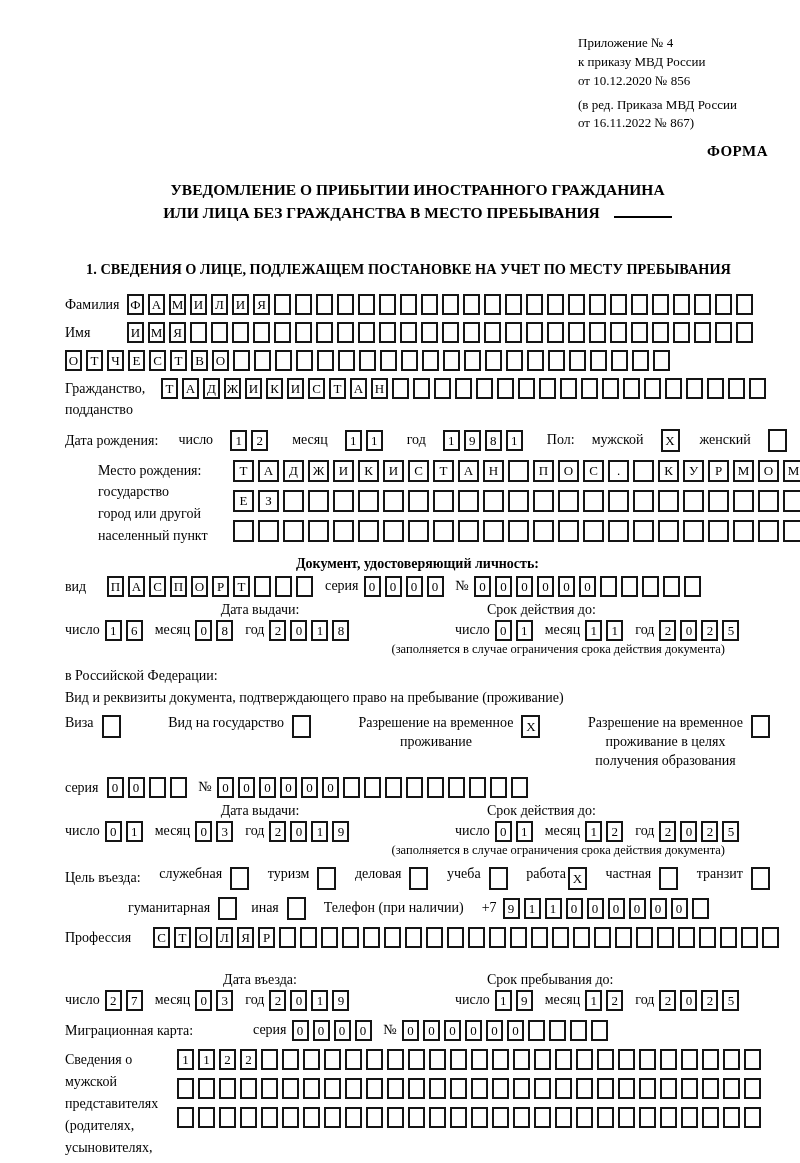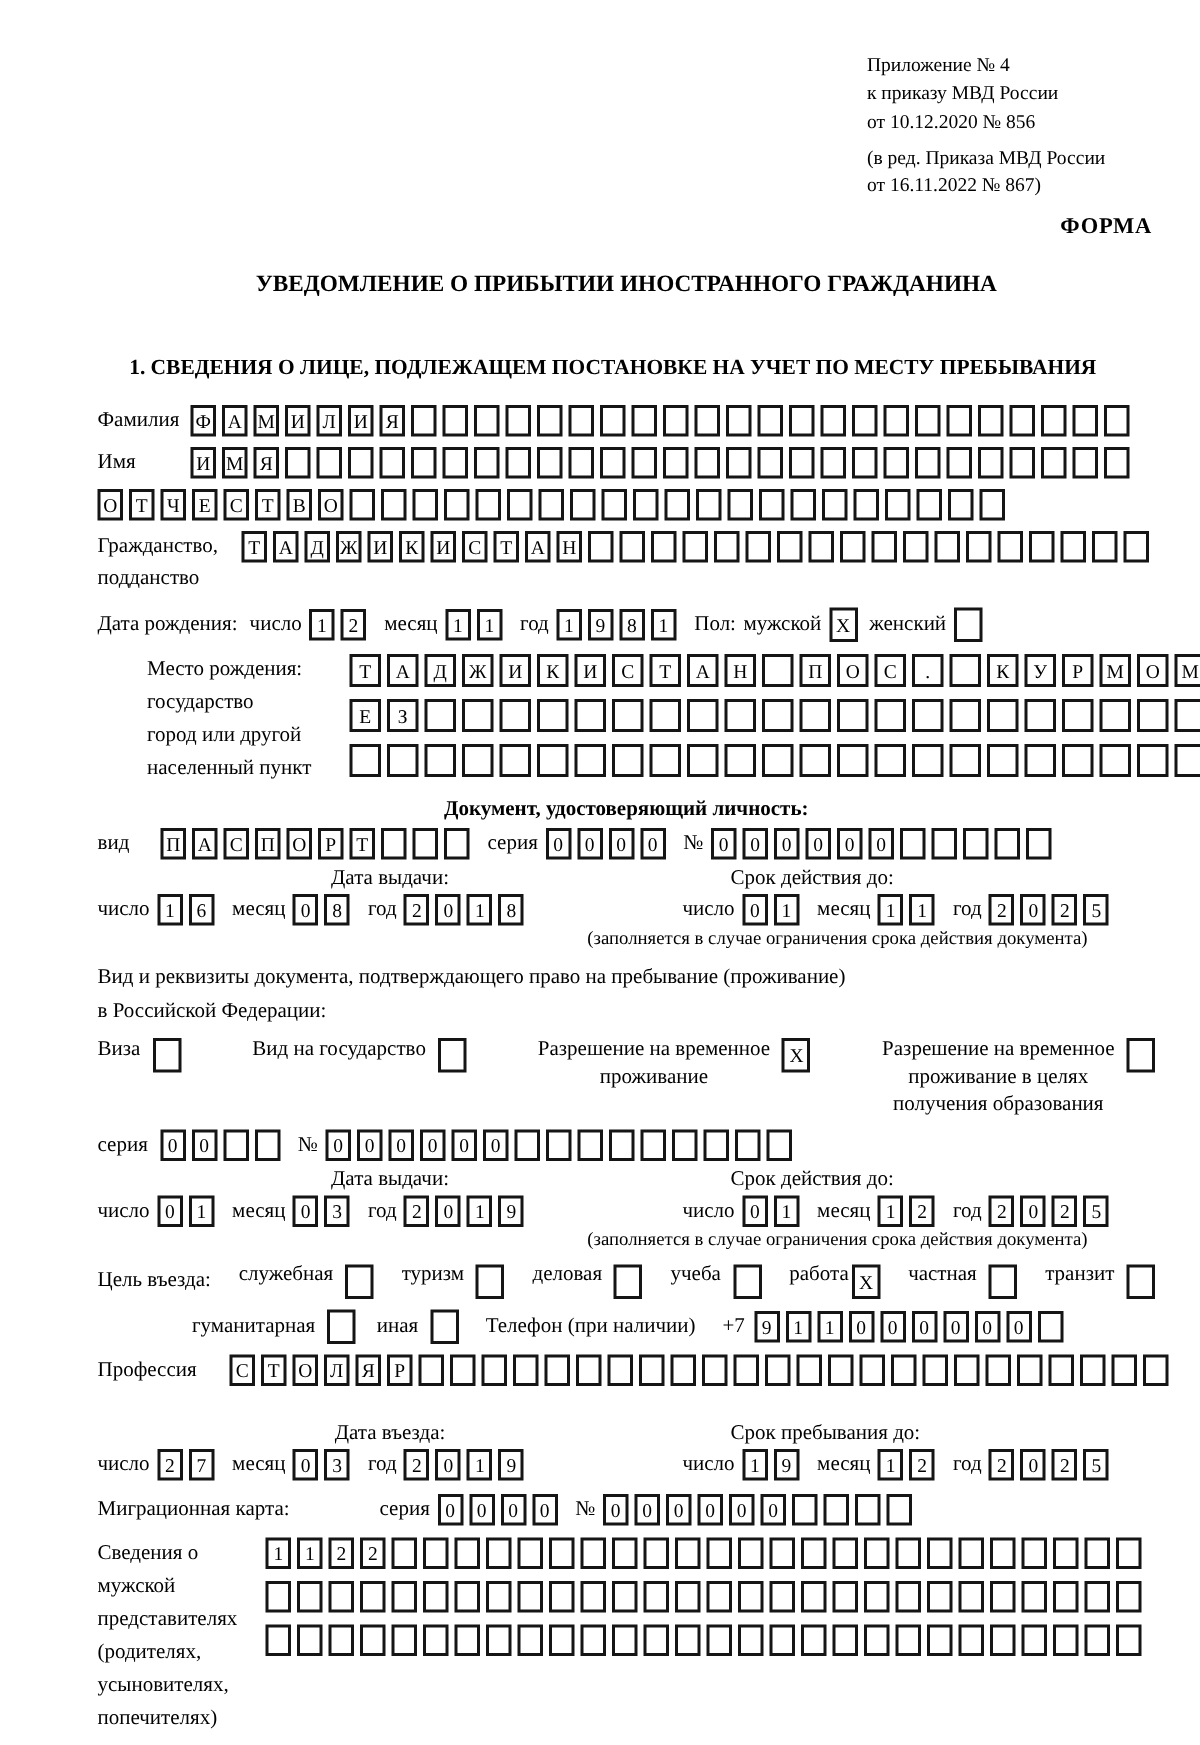--- a/index.html
+++ b/index.html
@@ -77,20 +77,21 @@
     <div>к приказу МВД России</div>
     <div>от 10.12.2020 № 856</div>
     <div class="mt">(в ред. Приказа МВД России</div>
     <div>от 16.11.2022 № 867)</div>
   </div>
 
   <div class="forma">ФОРМА</div>
 
   <div class="title">
     <div>УВЕДОМЛЕНИЕ О ПРИБЫТИИ ИНОСТРАННОГО ГРАЖДАНИНА</div>
+    <div><span>ИЛИ ЛИЦА БЕЗ ГРАЖДАНСТВА В МЕСТО ПРЕБЫВАНИЯ</span><span class="uline"></span></div>
   </div>
 
   <div class="section-h">1. СВЕДЕНИЯ О ЛИЦЕ, ПОДЛЕЖАЩЕМ ПОСТАНОВКЕ НА УЧЕТ ПО МЕСТУ ПРЕБЫВАНИЯ</div>
 
   <div class="frow" style="margin-top:16px;">
     <span class="lbl w62">Фамилия</span>
     <span class="cells">
         <span class="cell">Ф</span>
         <span class="cell">А</span>
         <span class="cell">М</span>
@@ -225,21 +226,21 @@
         <span class="cell"></span>
         <span class="cell"></span>
         <span class="cell"></span>
         <span class="cell"></span>
         <span class="cell"></span>
         <span class="cell"></span>
         <span class="cell"></span>
       </span>
   </div>
 
-  <div class="frow" style="margin-top:9px;">
+  <div class="frow" style="margin-top:9px;gap:12px;">
     <span class="lbl">Дата рождения:</span>
     <span class="dlabel">число</span>
     <span class="cells">
         <span class="cell">1</span>
         <span class="cell">2</span>
       </span>
     <span class="dlabel">месяц</span>
     <span class="cells">
         <span class="cell">1</span>
         <span class="cell">1</span>
@@ -430,22 +431,22 @@
           <span class="cell">2</span>
           <span class="cell">0</span>
           <span class="cell">2</span>
           <span class="cell">5</span>
         </span>
     </div>
   </div>
   <div class="note">(заполняется в случае ограничения срока действия документа)</div>
 
   <div class="intro">
+    <div>в Российской Федерации:</div>
     <div>Вид и реквизиты документа, подтверждающего право на пребывание (проживание)</div>
-    <div>в Российской Федерации:</div>
   </div>
 
   <div class="optrow">
     <span class="opt">
       <span class="optlines">
           <span>Виза</span>
         </span>
       <span class="cells box">
           <span class="cell"></span>
         </span>

